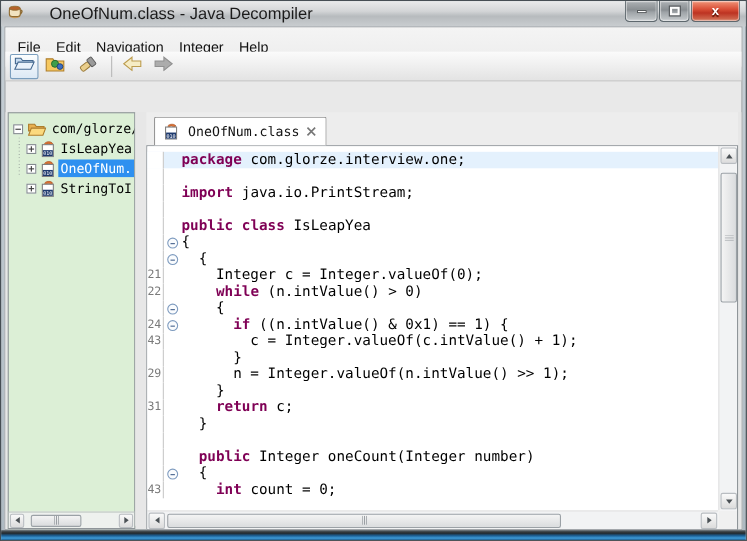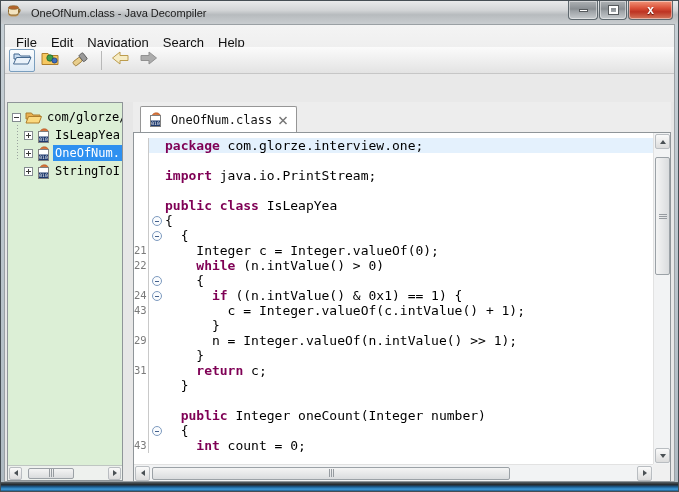--- a/index.html
+++ b/index.html
@@ -4,21 +4,21 @@
 <style>
   html,body{margin:0;padding:0;background:#888;}
   *{box-sizing:border-box;}
   .frame{position:relative;width:679px;height:492px;border:1px solid #464E54;
     background:linear-gradient(180deg,#C7D0D6,#AEBAC2);overflow:hidden;
     font-family:"Liberation Sans",sans-serif;}
   
   .titlebar{position:absolute;top:0;left:0;right:0;height:23px;
     background:linear-gradient(180deg,#E9EAEB 0%,#D3D5D7 40%,#B7BBBE 60%,#C9CDD0 100%);
     display:flex;align-items:center;padding-left:5px;}
-  .title{font-size:11px;color:#1B1B1B;margin-left:9px;}
+  .title{font-size:15px;color:#1B1B1B;margin-left:23px;}
   .winbtns{position:absolute;top:0;right:5px;display:flex;}
   .wbtn{height:19px;border:1px solid #5E686E;border-top:none;border-radius:0 0 4px 4px;
     display:flex;align-items:center;justify-content:center;
     background:linear-gradient(180deg,#AEB2B5 0%,#898E92 45%,#9DA2A6 55%,#C6CACD 100%);
     box-shadow:inset 0 0 0 1px rgba(255,255,255,.45);margin-left:1px;}
   .wbtn.min{width:30px}.wbtn.max{width:28px}
   .wbtn.close{width:45px;background:linear-gradient(180deg,#F09478 0%,#DA5038 40%,var(--c-close_red) 60%,#D4765A 100%);}
   .glyph-min{width:9px;height:3px;background:#FDFDFD;border:1px solid #55595C;}
   .glyph-max{width:9px;height:8px;border:2px solid #FDFDFD;outline:1px solid #55595C;background:transparent;}
   .glyph-x{color:#fff;font-weight:bold;font-size:12px;line-height:12px;text-shadow:0 1px 1px #5A1408;}
@@ -131,21 +131,21 @@
         </div>
     </div>
   </div>
 
   <div class="client">
 
     <div class="menubar" id="menubar">
         <div class="menu-item">File</div>
         <div class="menu-item">Edit</div>
         <div class="menu-item">Navigation</div>
-        <div class="menu-item">Search</div>
+        <div class="menu-item">Integer</div>
         <div class="menu-item">Help</div>
       </div>
 
     <div class="toolbar">
       <div class="tbtn framed">
         <span>
           <svg width="20" height="15" viewBox="0 0 20 15">
             <path d="M2 3 h5 l1.5 2 H18 v3 H2 Z" fill="#C8DCF0" stroke="#44688F" stroke-width="1"></path>
             <path d="M1.5 13 L4.5 6.5 H19 L16 13 Z" fill="#EAF2FA" stroke="#44688F" stroke-width="1"></path>
           </svg>

